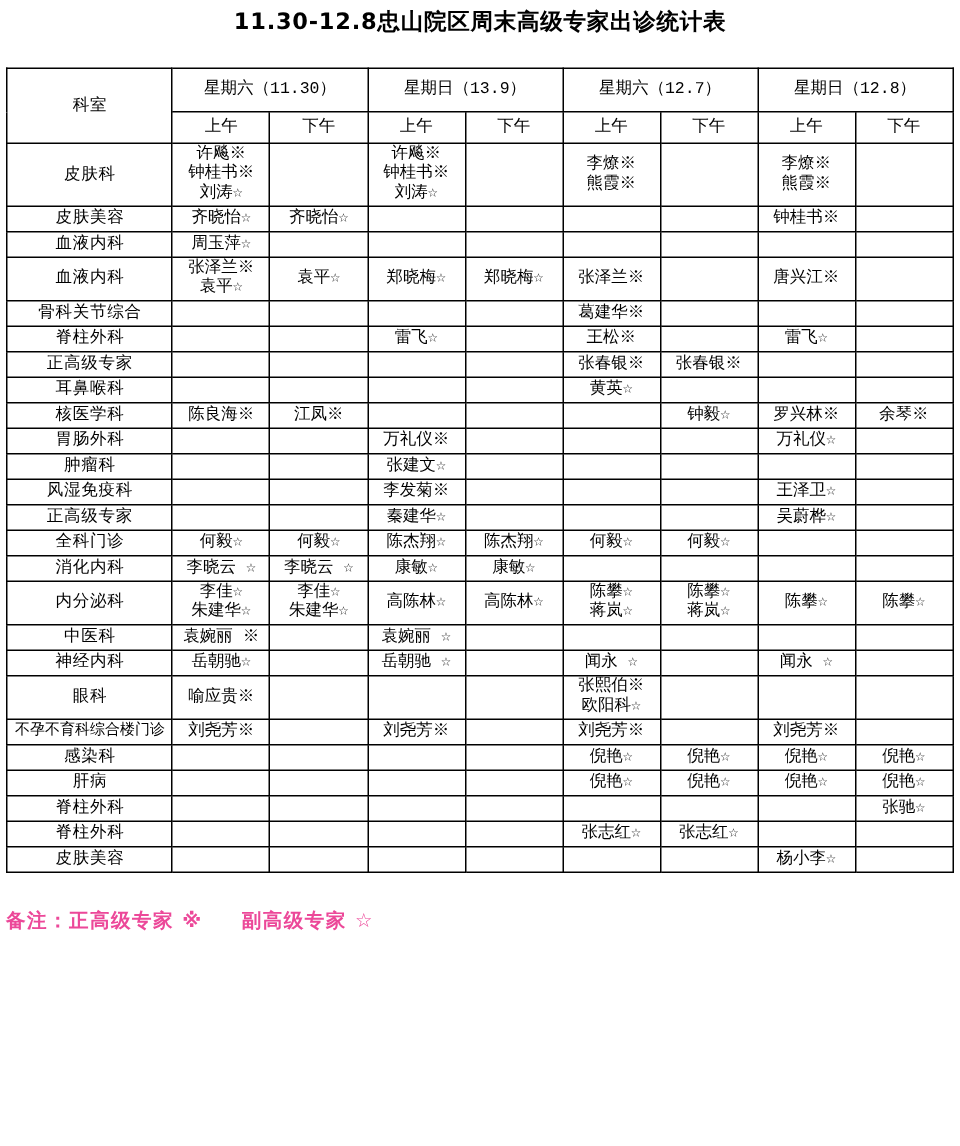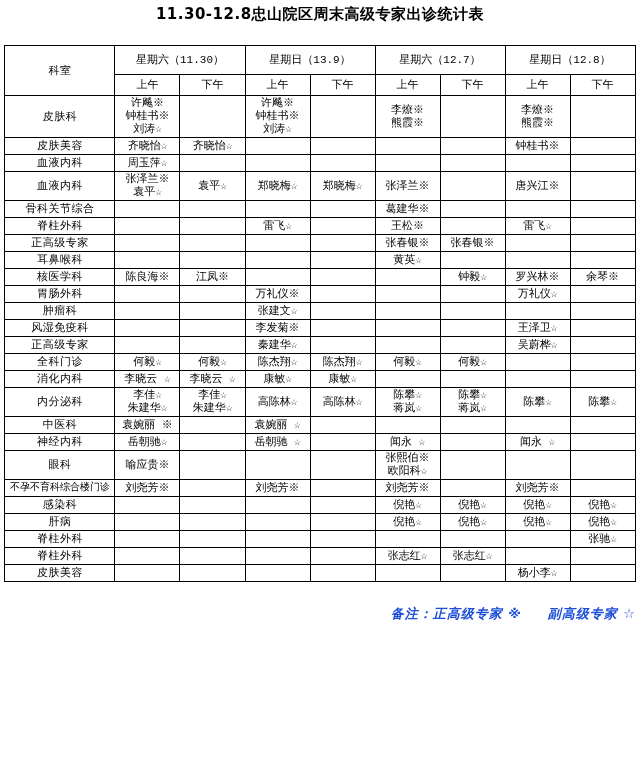--- a/index.html
+++ b/index.html
@@ -63,27 +63,26 @@
   .dept-cell.small {
     font-size: 10px;
     letter-spacing: 0;
   }
   .names {
     display: block;
     font-size: 11px;
     line-height: 13px;
   }
   .footer {
-    text-align: right;
+    text-align: left;
     font-size: 13px;
     font-weight: bold;
-    color: #1d4ed8;
+    color: #ec4899;
     padding-top: 7px;
     letter-spacing: 1px;
-    font-style: italic;
   }
   .footer .gap { display: inline-block; width: 26px; }
 </style>
 </head>
 <body>
 
 <div class="page">
 
   <div class="title">11.30-12.8忠山院区周末高级专家出诊统计表</div>
 

